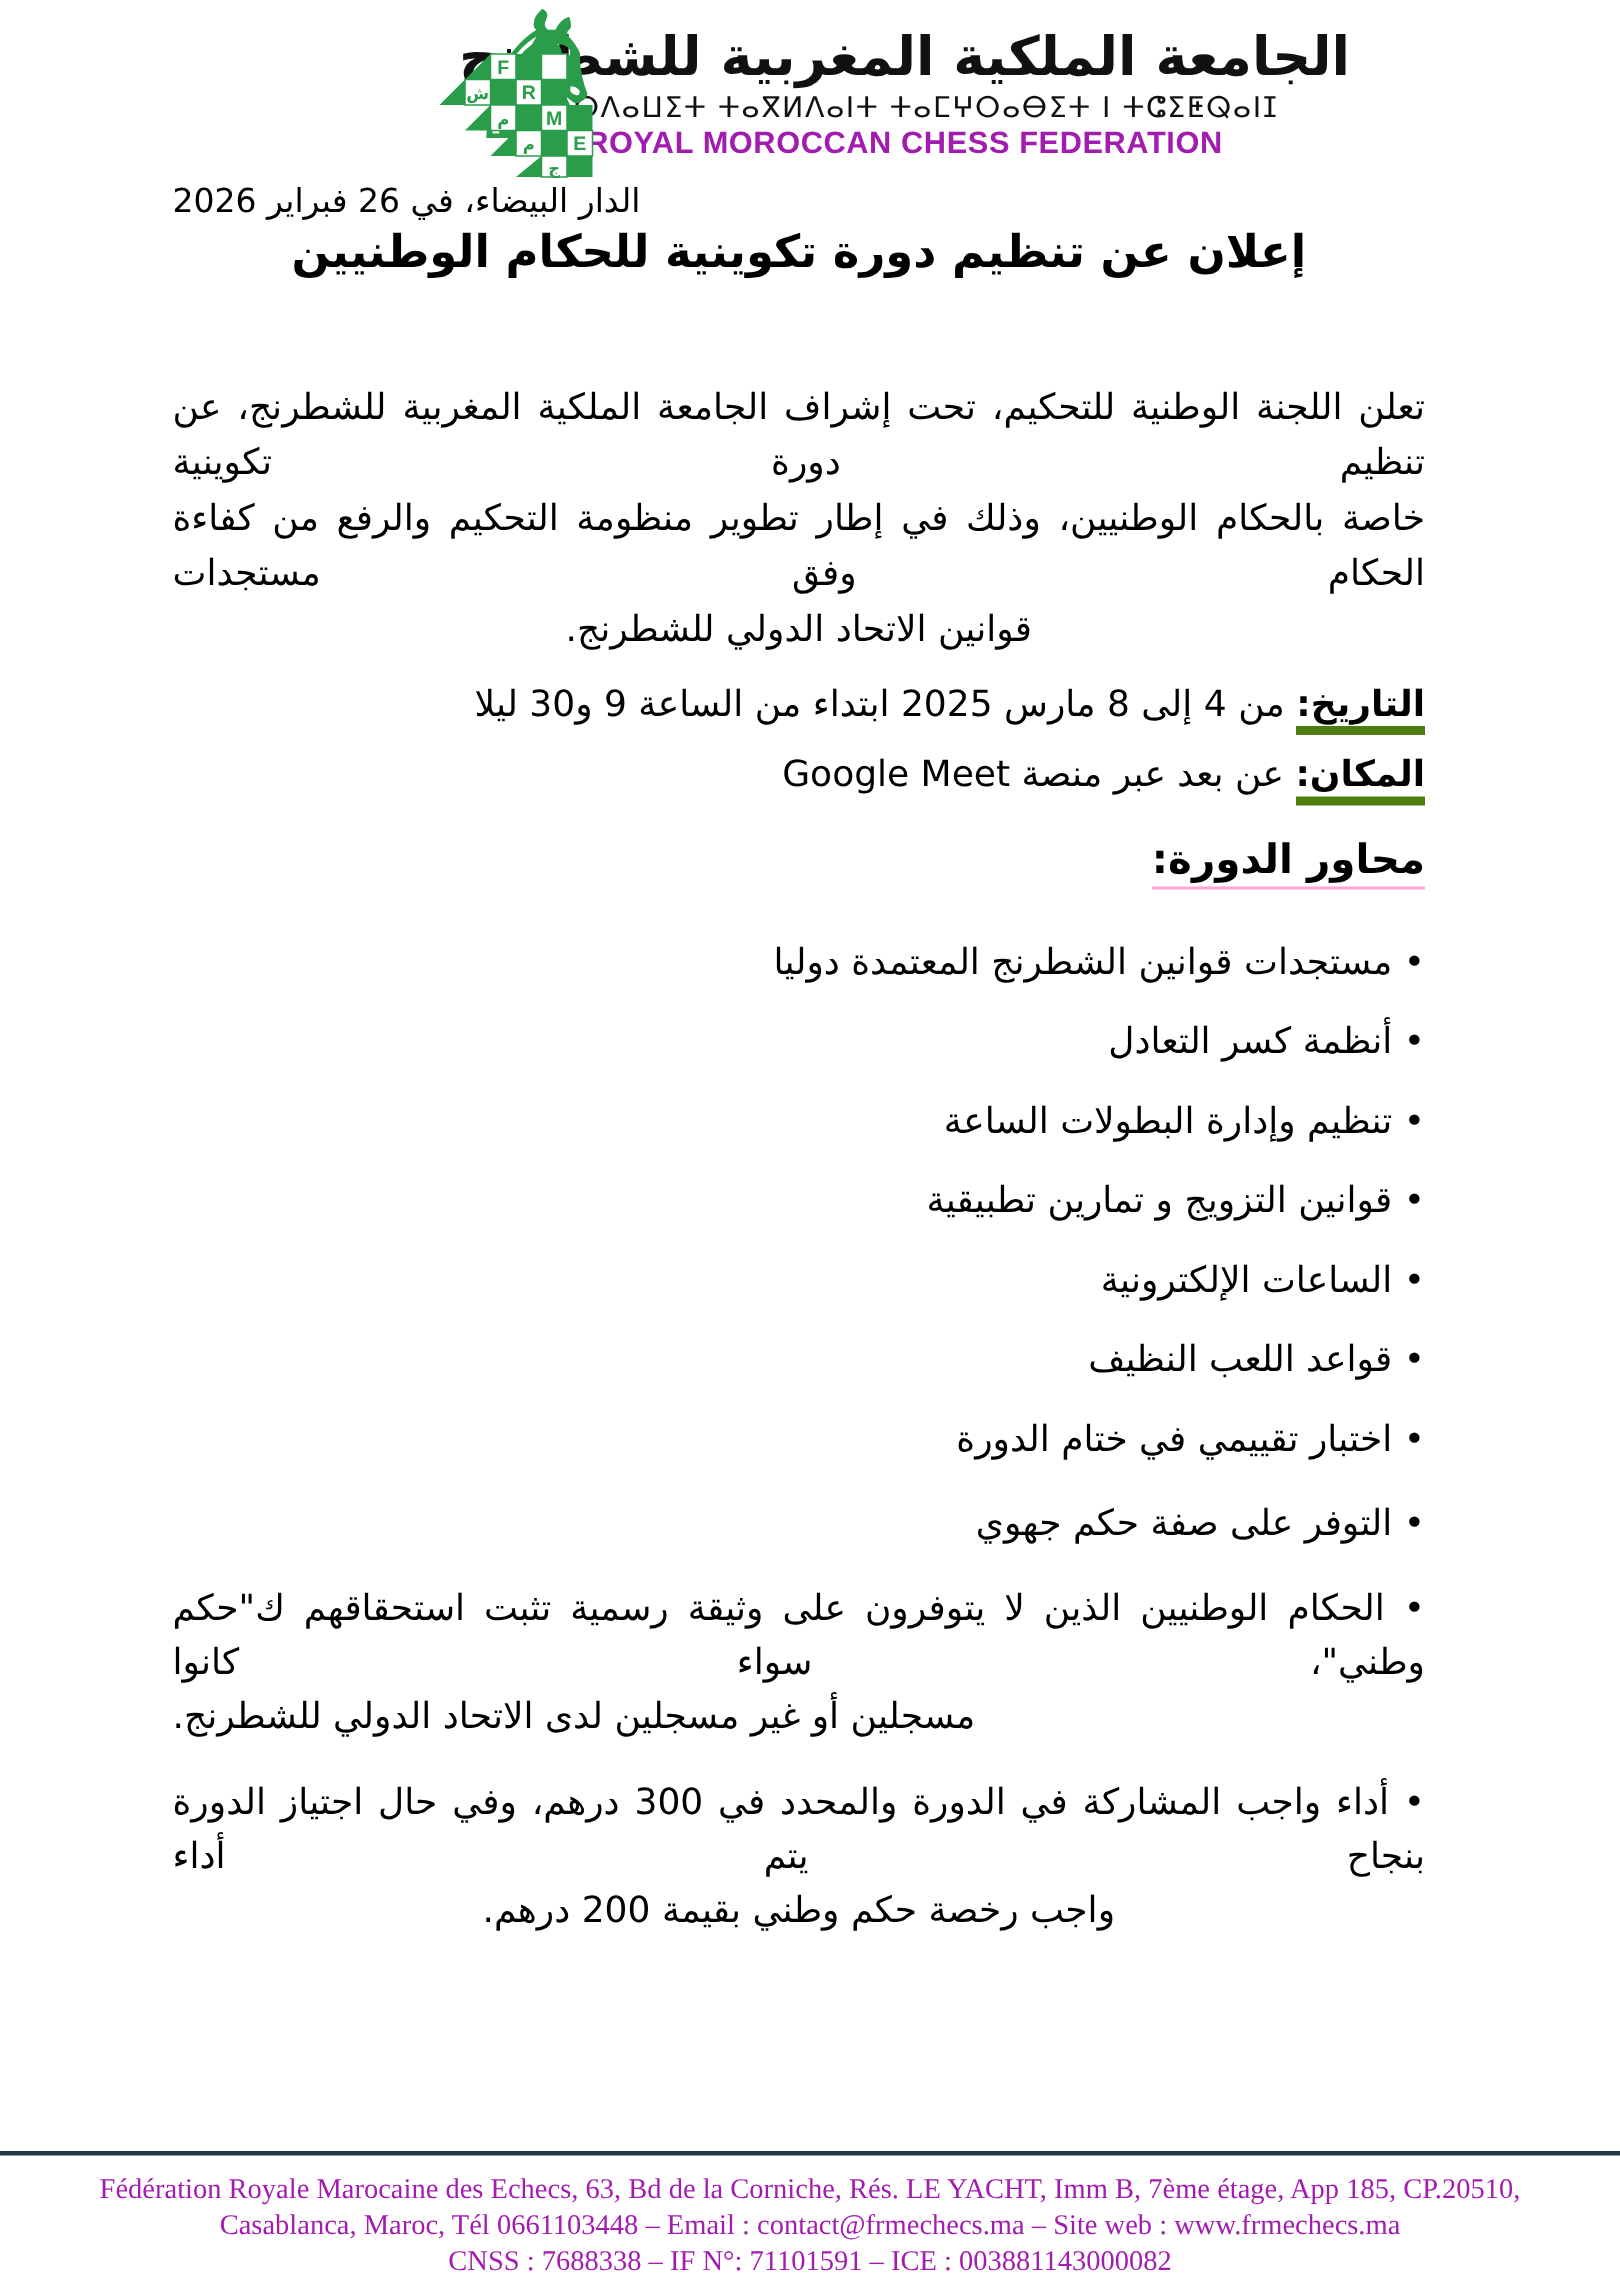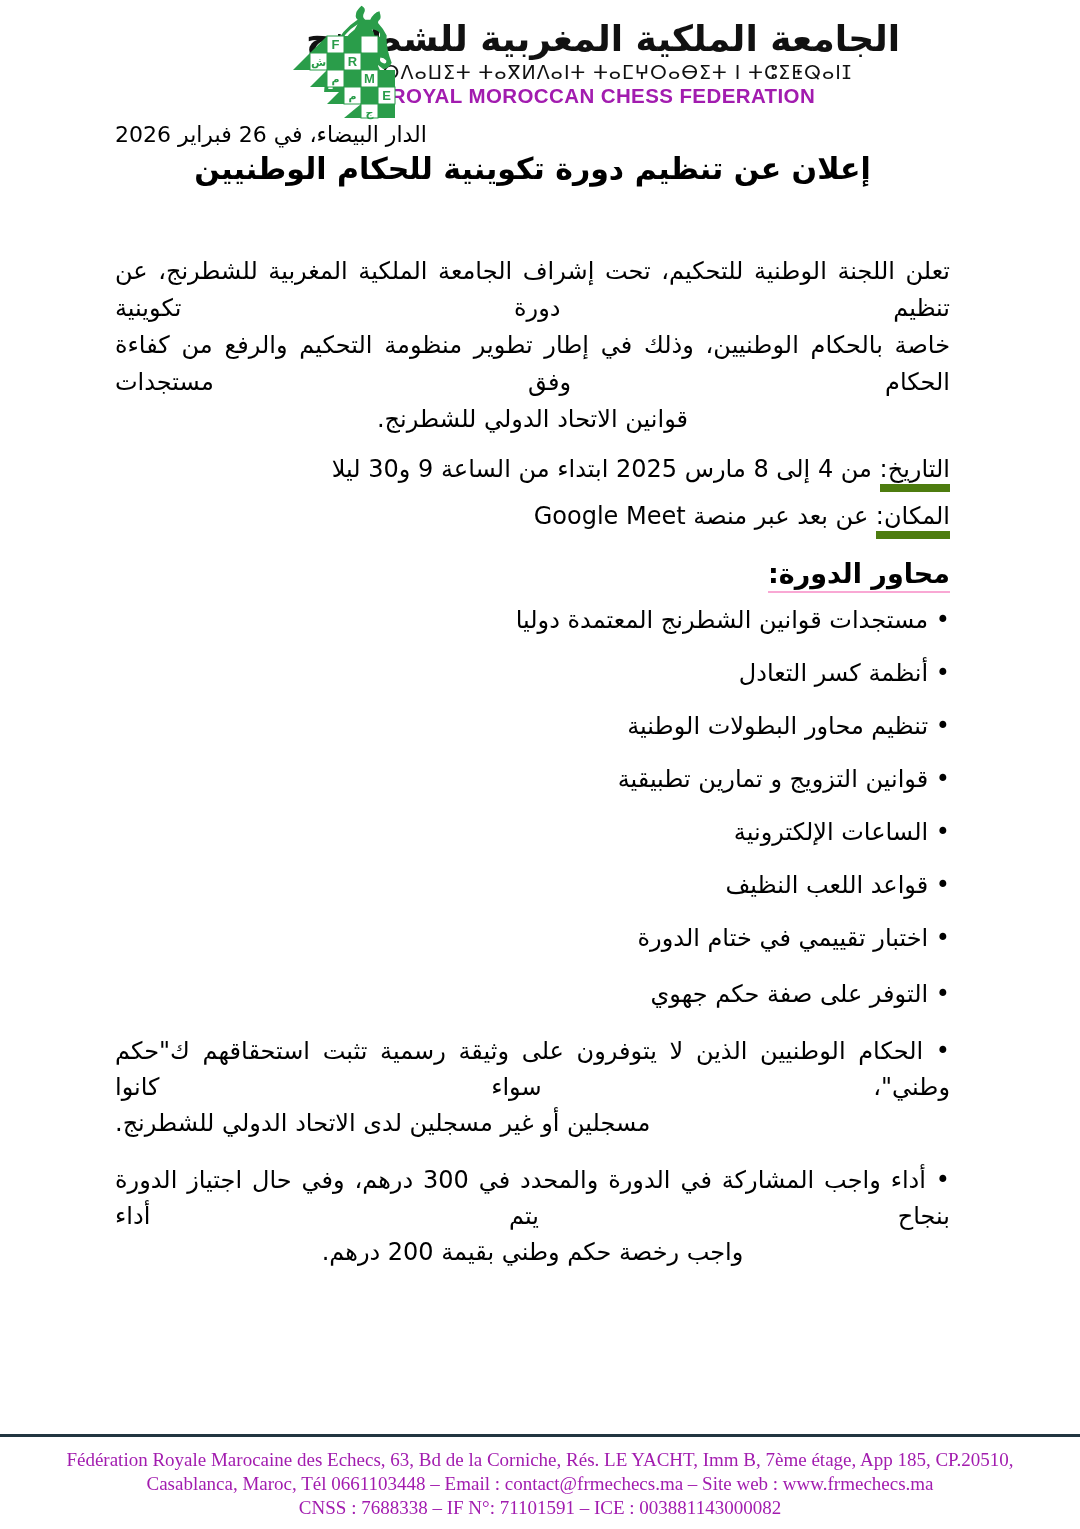--- a/index.html
+++ b/index.html
@@ -39,27 +39,27 @@
   .doc-title  { text-align:center; font-size:30px; font-weight:bold; line-height:44px; }
 
   .intro { margin-top:62px; font-size:24px; }
   .intro .line { line-height:37px; }
   .fill   { text-align:justify; text-align-last:justify; }
   .center { text-align:center; }
   .left   { text-align:left; }
 
   .kv { font-size:24px; line-height:30px; margin-top:17px; }
   .kv-date { margin-top:16px; }
-  .label { font-weight:normal; border-bottom:8px solid #4d7c0f; padding-bottom:1px;margin-top:24px; }
+  .label { font-weight:bold; border-bottom:6px solid #4d7c0f; padding-bottom:1px;margin-top:24px; }
   .latin { direction:ltr; unicode-bidi:embed; }
 
   .section-h { margin-top:27px; font-size:27px; font-weight:bold; text-align:right; }
   .section-h span { border-bottom:2px solid #f9a8d4; padding-bottom:2px; }
 
-  .axes { margin-top:16px; }
+  .axes { margin-top:37px; }
   .bullet { font-size:24px; line-height:30px; margin-bottom:23px; text-align:right; }
   .bullet::before { content:"\2022\00A0"; }
 
   .conds { margin-top:20px; }
   .cond { font-size:24px; line-height:36px; margin-bottom:21px; }
   .cond .b1::before { content:"\2022\00A0"; }
   .cond .b1.one { text-align:right; }
   .cond .b1.fill { text-align:justify; text-align-last:justify; }
 
   
@@ -149,21 +149,21 @@
       <span class="latin">Google Meet</span>
     </div>
 
     <div class="section-h">
       <span>محاور الدورة:</span>
     </div>
 
     <div class="axes">
       <div class="bullet">مستجدات قوانين الشطرنج المعتمدة دوليا</div>
       <div class="bullet">أنظمة كسر التعادل</div>
-      <div class="bullet">تنظيم محاور البطولات الوطنية</div>
+      <div class="bullet">تنظيم وإدارة البطولات الساعة</div>
       <div class="bullet">قوانين التزويج و تمارين تطبيقية</div>
       <div class="bullet">الساعات الإلكترونية</div>
       <div class="bullet">قواعد اللعب النظيف</div>
       <div class="bullet">اختبار تقييمي في ختام الدورة</div>
     </div>
 
 
     <div class="conds">
       <div class="cond">
         <div class="b1 one">التوفر على صفة حكم جهوي</div>

